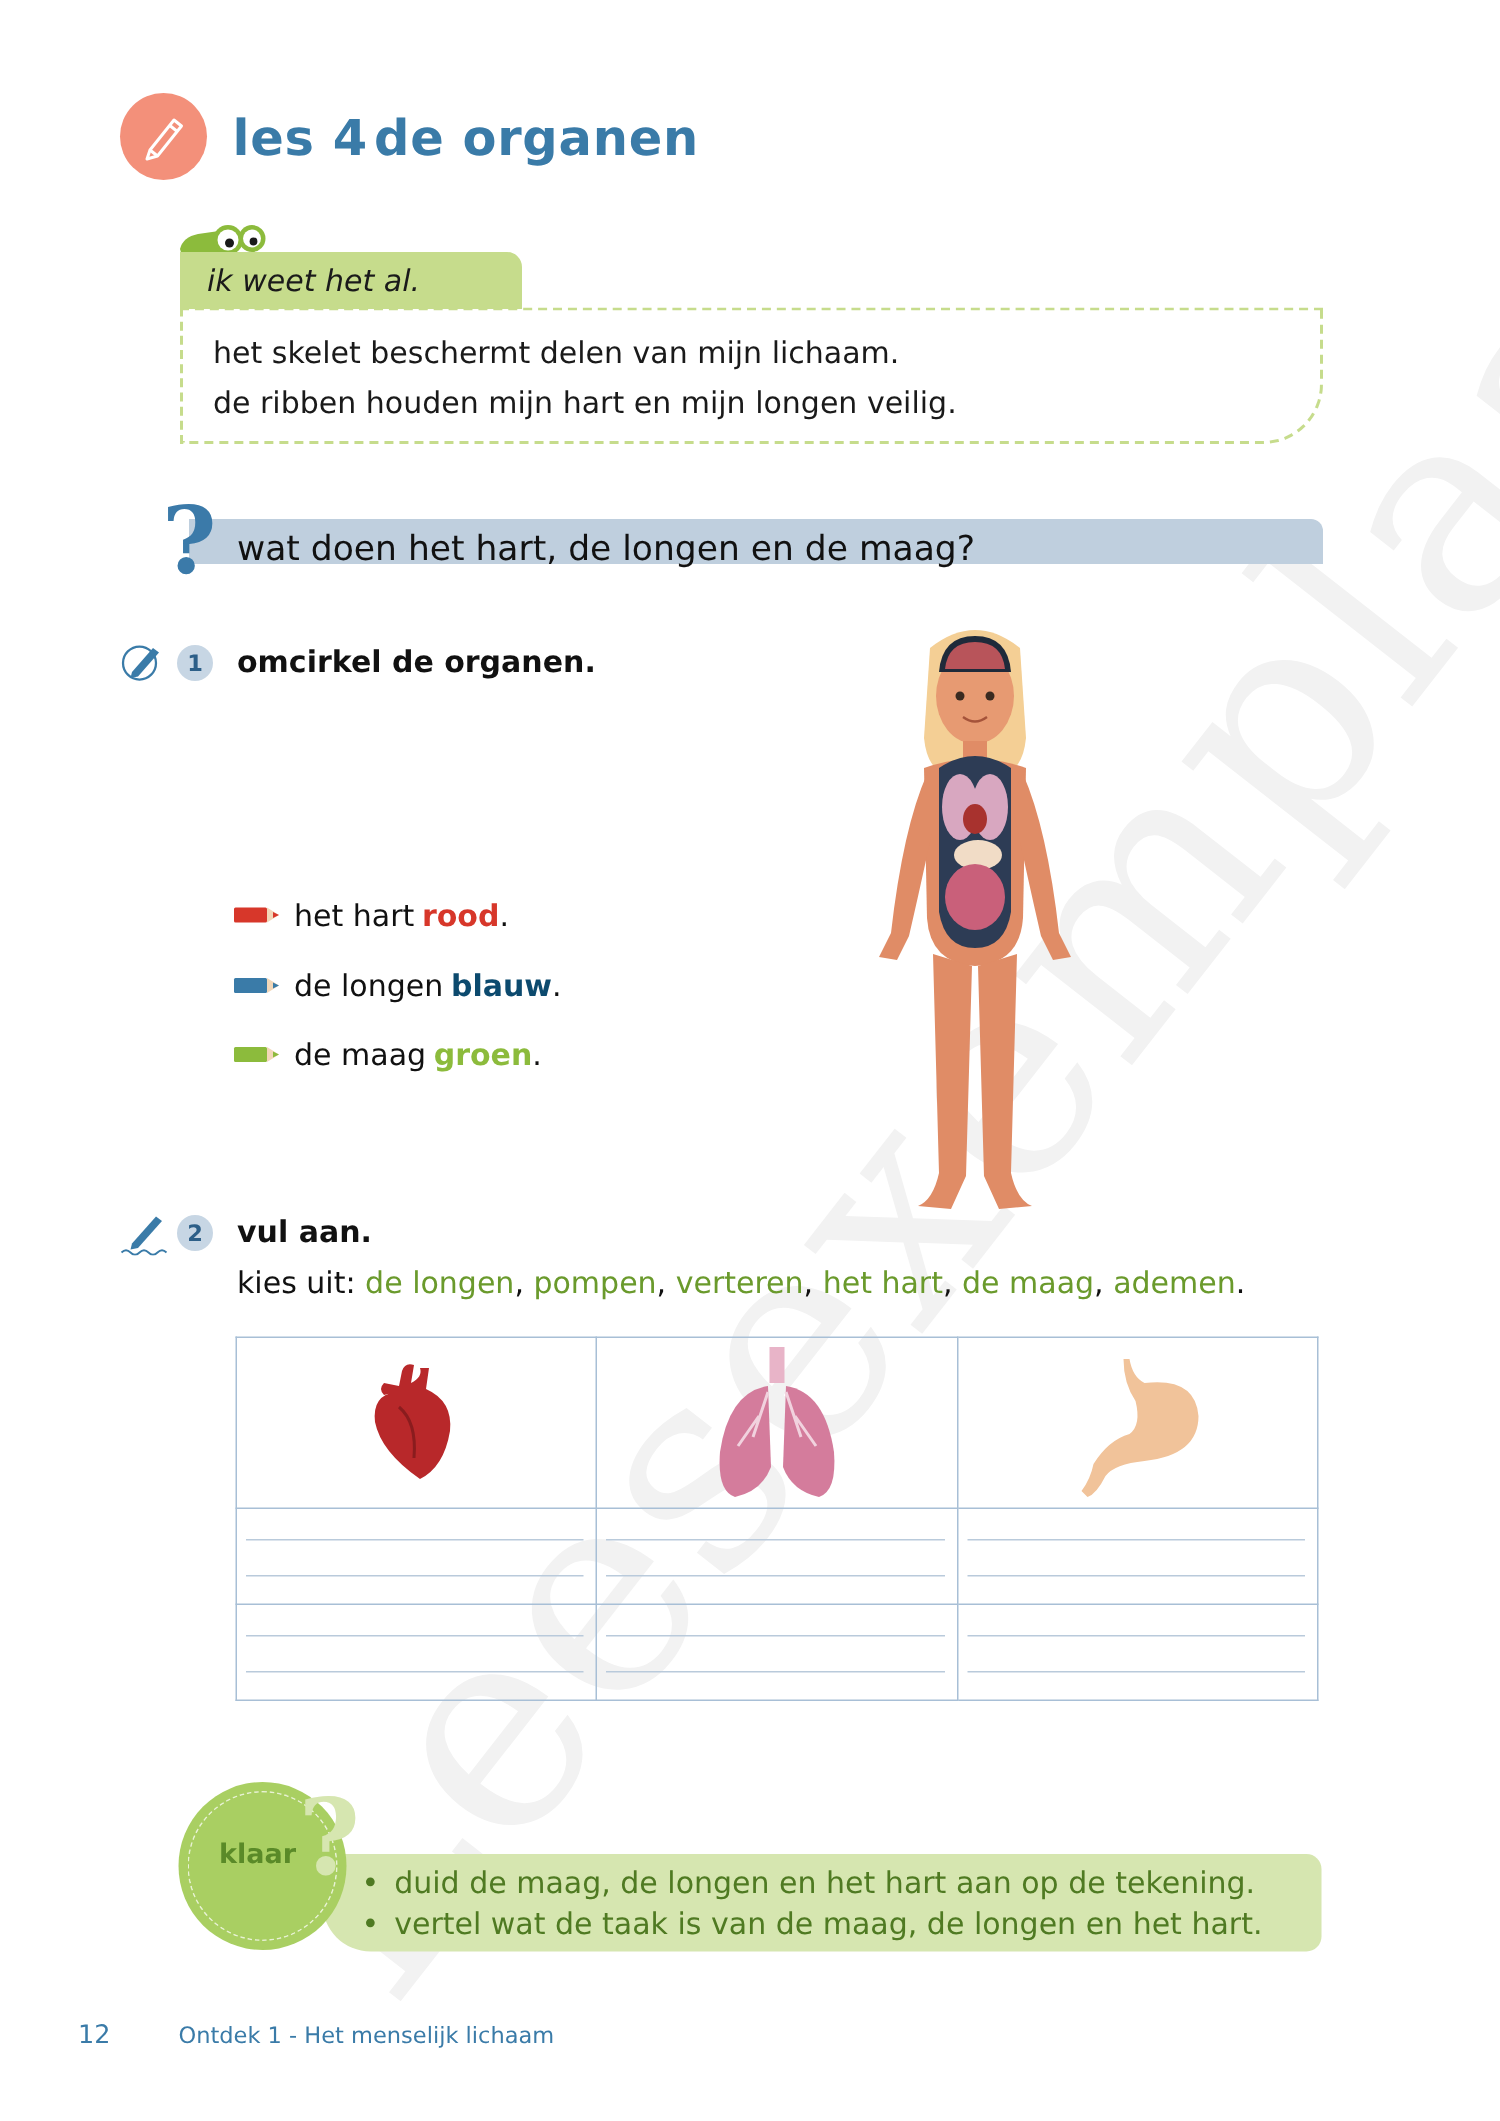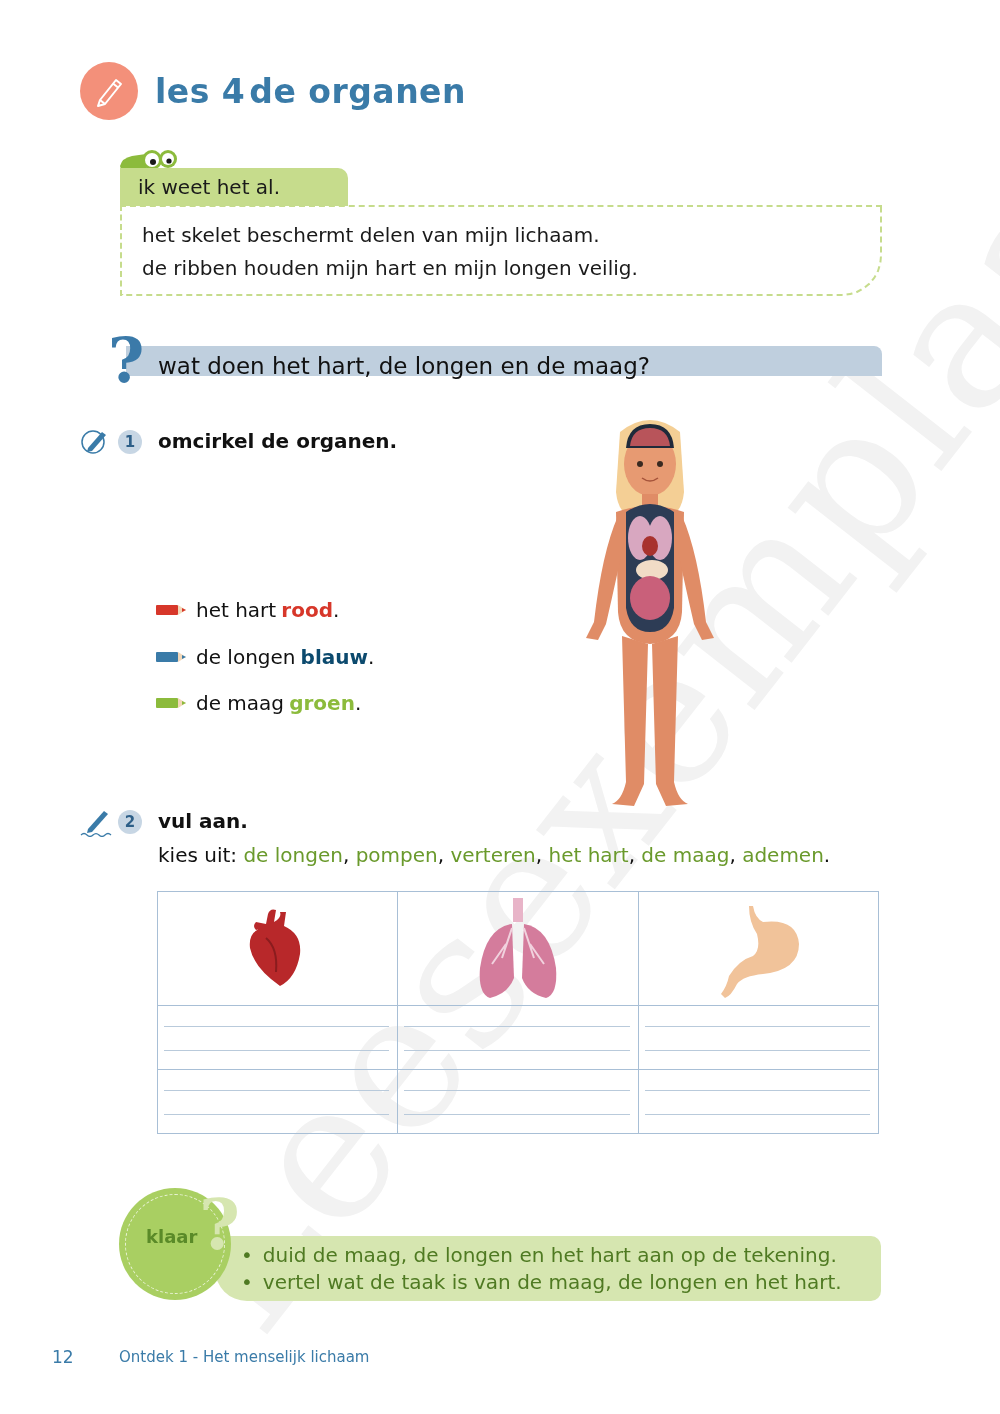--- a/index.html
+++ b/index.html
@@ -15,21 +15,21 @@
   .layer { position: relative; z-index: 1; }
 
   
   .title-icon { position: absolute; left: 80px; top: 62px; width: 58px; height: 58px; border-radius: 50%; background: #f3907a; }
   .title-icon svg { position: absolute; left: 12px; top: 12px; }
   .title { position: absolute; left: 155px; top: 72px; font-size: 33px; font-weight: bold; color: #3a7ba8; letter-spacing: 0.5px; }
   .title .num { margin-right: 4px; }
 
   
   .know-tab { position: absolute; left: 120px; top: 168px; width: 228px; height: 38px; background: #c6dc8c; border-radius: 0 10px 0 0; }
-  .know-tab span { position: absolute; left: 18px; top: 7px; font-size: 20px; color: #1a1a1a; }
+  .know-tab span { position: absolute; left: 18px; top: 7px; font-size: 20px; color: #1a1a1a; font-style: italic; }
   .binoculars { position: absolute; left: 118px; top: 146px; }
   .know-box { position: absolute; left: 120px; top: 205px; width: 762px; height: 91px; border: 2px dashed #c6dc8c; border-bottom-right-radius: 40px; }
   .know-box p { position: absolute; left: 20px; font-size: 20px; color: #1a1a1a; }
 
   
   .q-bar { position: absolute; left: 126px; top: 346px; width: 756px; height: 30px; background: #bfcfde; border-radius: 0 8px 0 0; }
   .q-bar span { position: absolute; left: 32px; top: 7px; font-size: 23px; color: #111; }
   .q-mark { position: absolute; left: 108px; top: 330px; font-size: 62px; font-weight: bold; color: #3b7aa9; font-family: "DejaVu Serif", serif; line-height: 1; }
 
   

